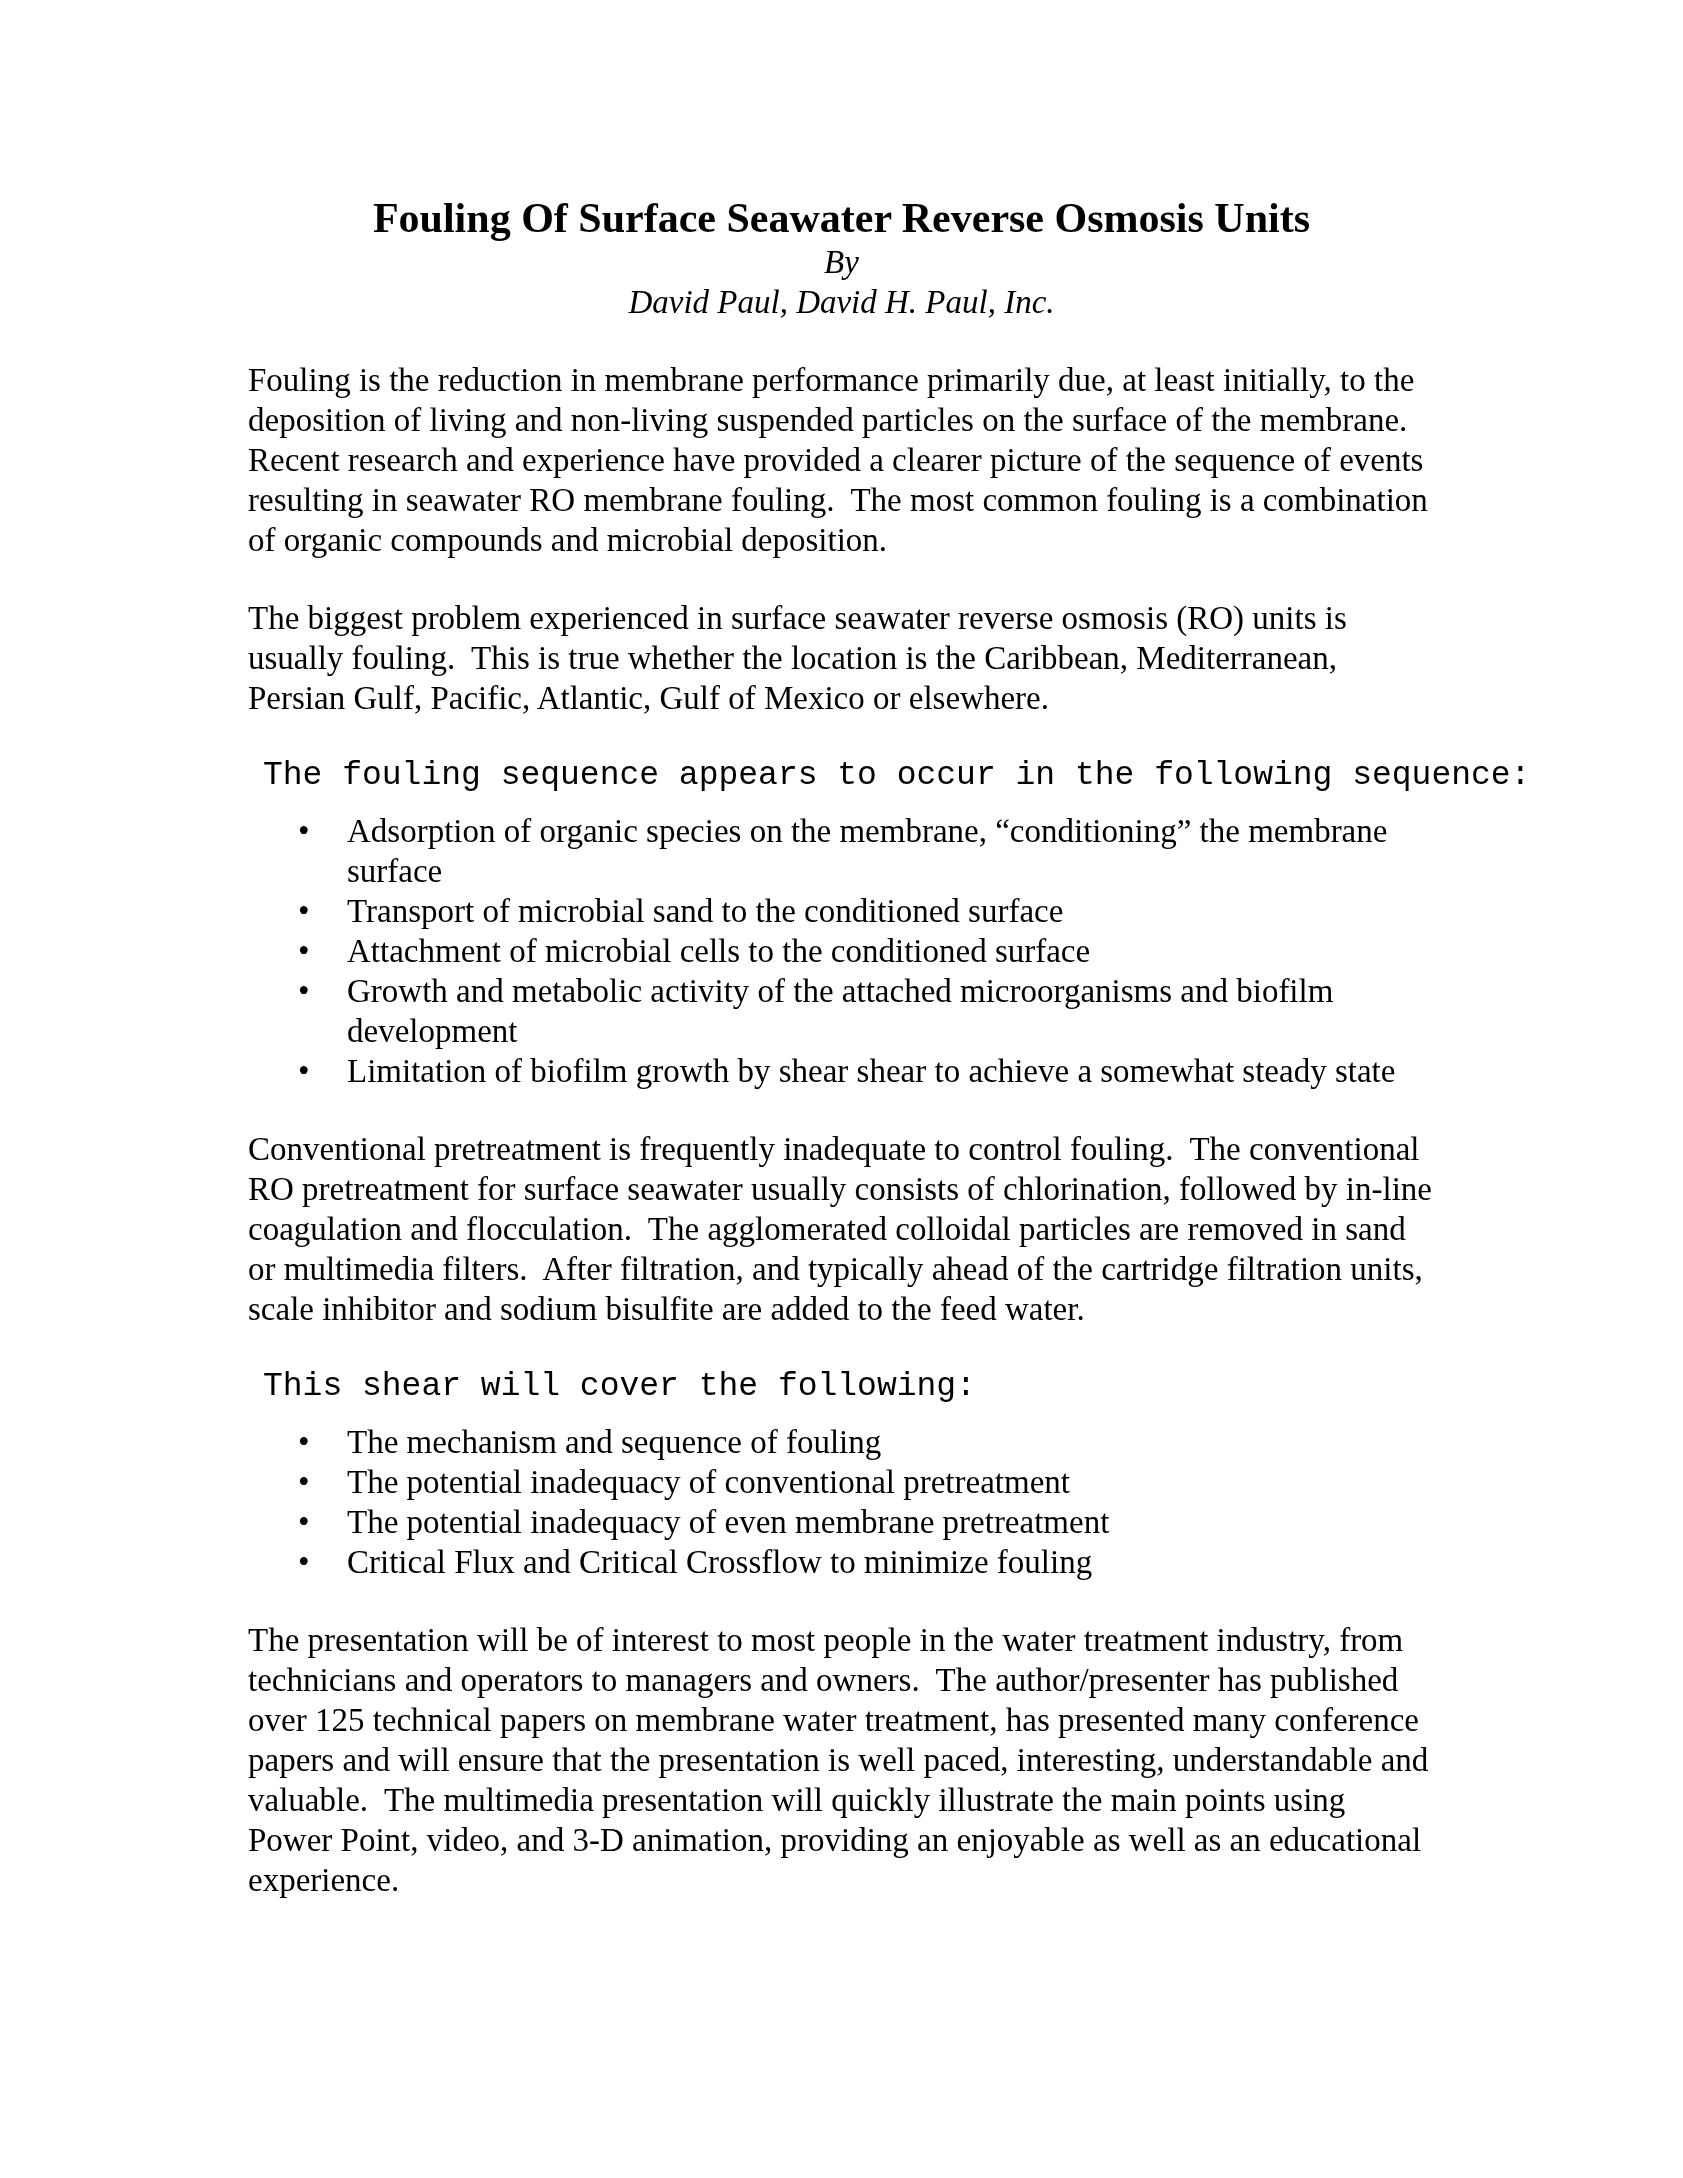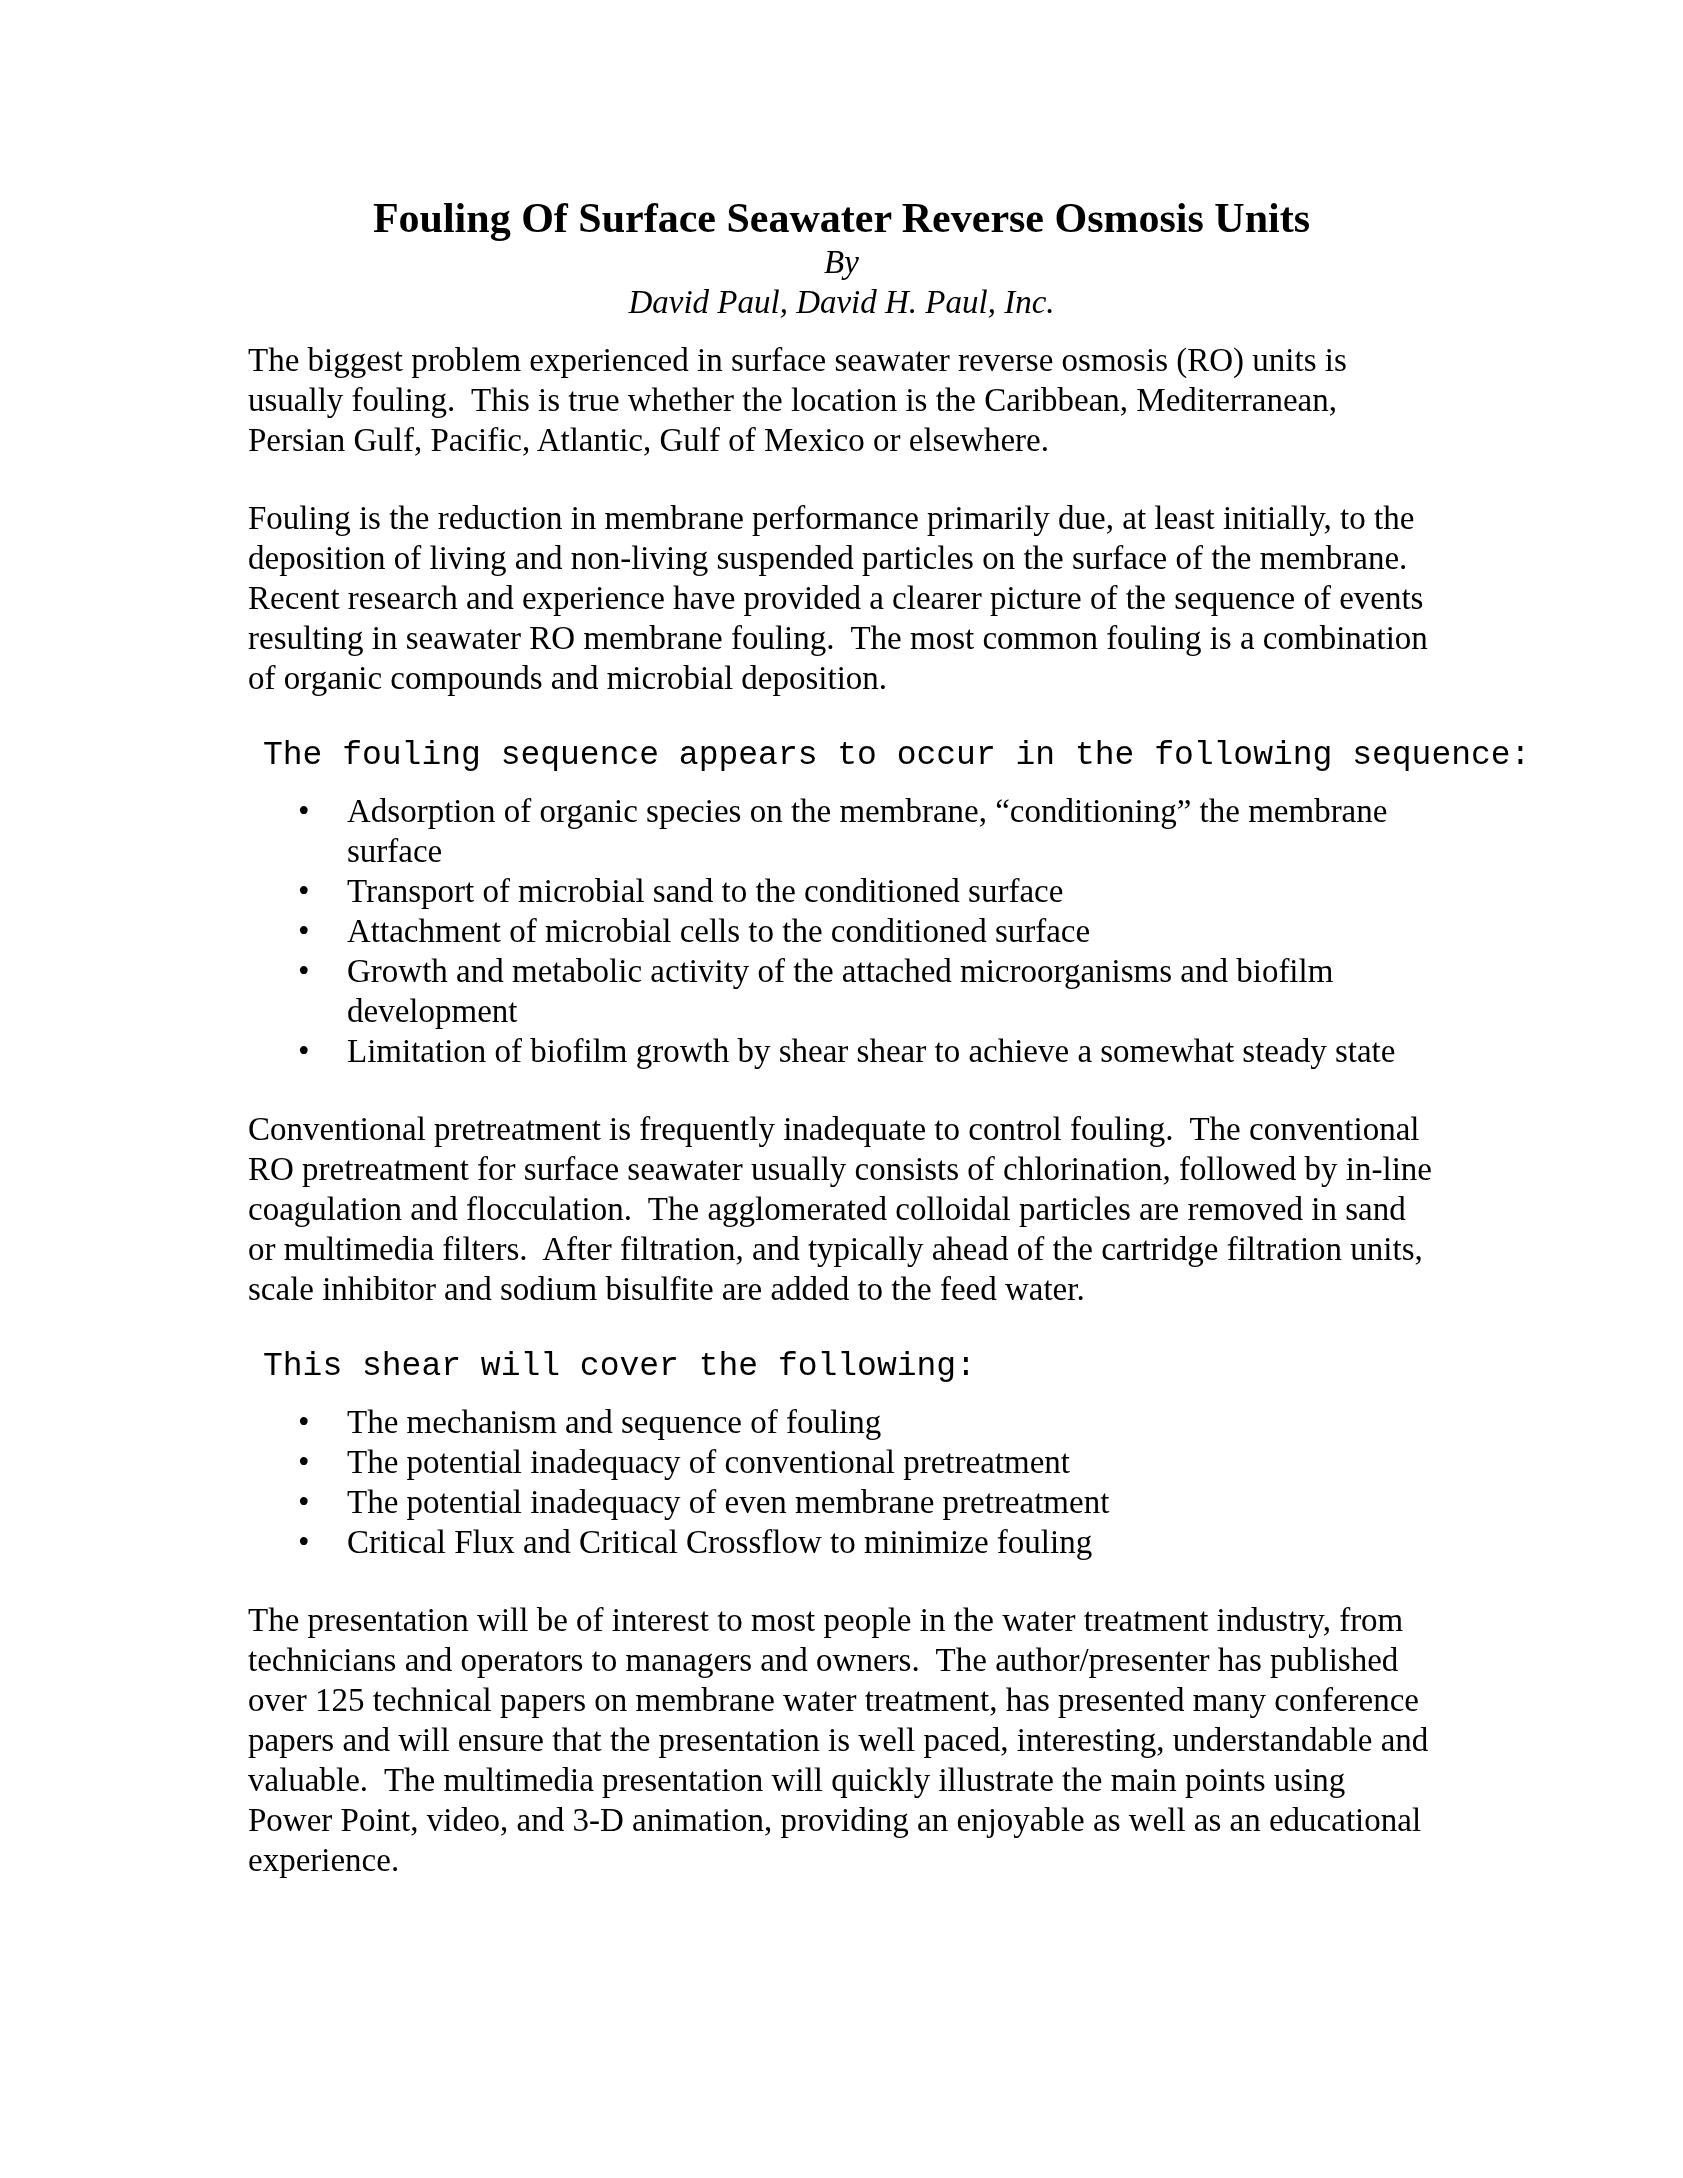--- a/index.html
+++ b/index.html
@@ -15,21 +15,21 @@
     background: #ffffff;
     color: #000000;
     font-family: "Liberation Serif", "DejaVu Serif", serif;
     font-size: 33px;
     line-height: 40px;
     padding: 194px 248px 0 248px;
     overflow: hidden;
   }
   .title-block {
     text-align: center;
-    margin: 0 0 18px 0;
+    margin: 0 0 38px 0;
   }
   .doc-title {
     font-size: 42px;
     line-height: 48px;
     font-weight: bold;
     margin: 0;
     white-space: pre;
   }
   .byline, .author {
     font-size: 33px;
@@ -70,29 +70,29 @@
 <body>
 
 <div class="page">
 
   <header class="title-block">
     <h1 class="doc-title">Fouling Of Surface Seawater Reverse Osmosis Units</h1>
     <div class="byline">By</div>
     <div class="author">David Paul, David H. Paul, Inc.</div>
   </header>
 
-  <p class="para">The biggest problem experienced in surface seawater reverse osmosis (RO) units is
-usually fouling.  This is true whether the location is the Caribbean, Mediterranean,
-Persian Gulf, Pacific, Atlantic, Gulf of Mexico or elsewhere.</p>
-
   <p class="para">Fouling is the reduction in membrane performance primarily due, at least initially, to the
 deposition of living and non-living suspended particles on the surface of the membrane.
 Recent research and experience have provided a clearer picture of the sequence of events
 resulting in seawater RO membrane fouling.  The most common fouling is a combination
 of organic compounds and microbial deposition.</p>
+
+  <p class="para">The biggest problem experienced in surface seawater reverse osmosis (RO) units is
+usually fouling.  This is true whether the location is the Caribbean, Mediterranean,
+Persian Gulf, Pacific, Atlantic, Gulf of Mexico or elsewhere.</p>
 
   <div class="section">
     <p class="section-intro">The fouling sequence appears to occur in the following sequence:</p>
     <ul class="bullets">
       <li><span class="marker">•</span><span>Adsorption of organic species on the membrane, “conditioning” the membrane
 surface</span></li>
       <li><span class="marker">•</span><span>Transport of microbial sand to the conditioned surface</span></li>
       <li><span class="marker">•</span><span>Attachment of microbial cells to the conditioned surface</span></li>
       <li><span class="marker">•</span><span>Growth and metabolic activity of the attached microorganisms and biofilm
 development</span></li>

